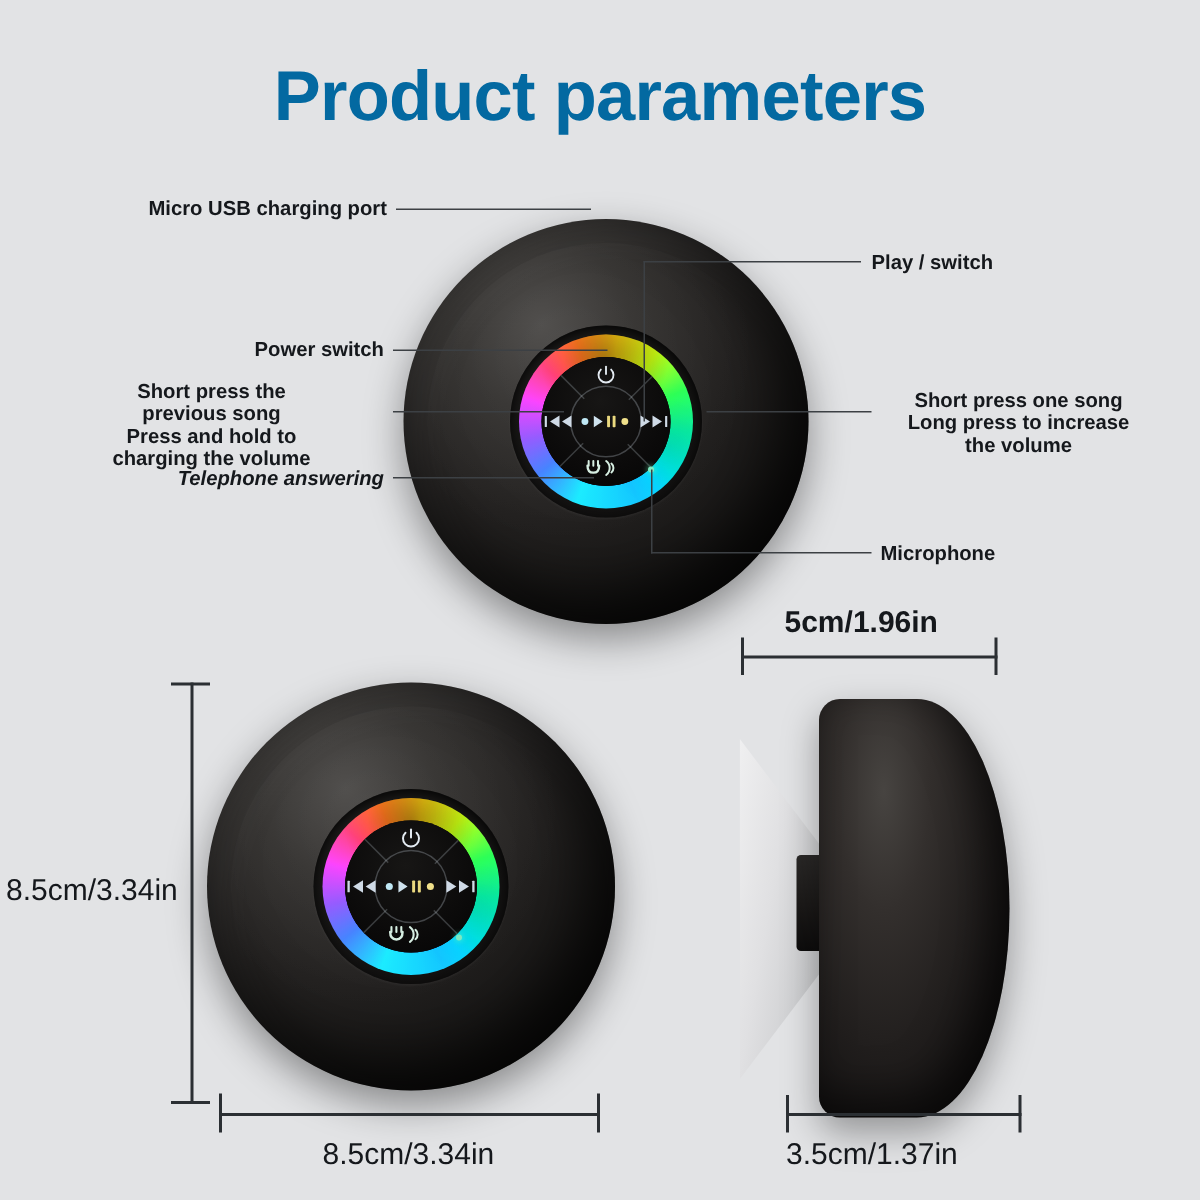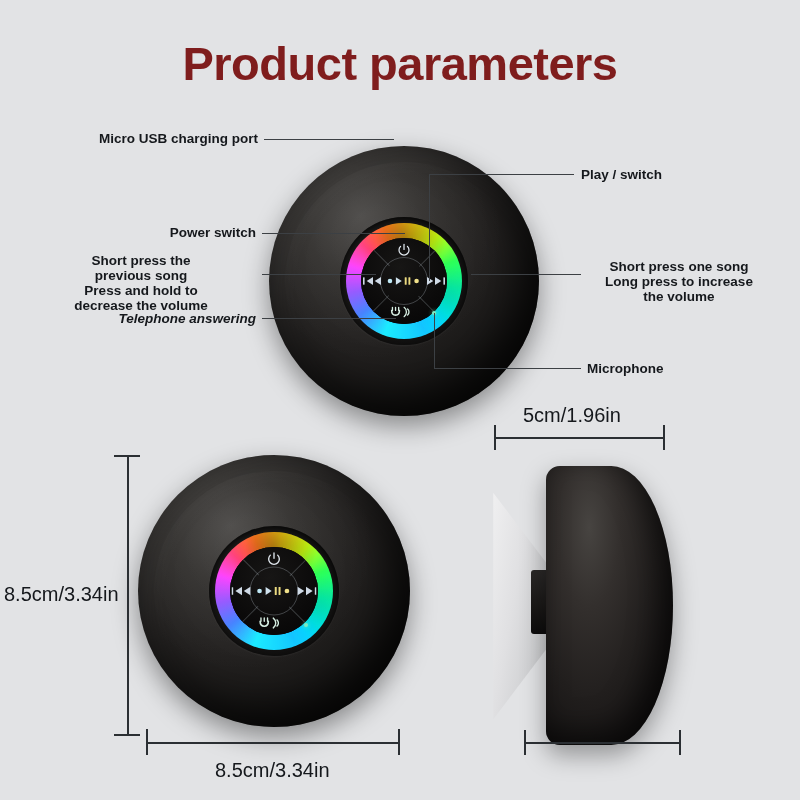--- a/index.html
+++ b/index.html
@@ -11,21 +11,21 @@
     position:relative;
   }
   #stage{position:absolute;left:0;top:0;width:800px;height:800px;}
 
   
   .title{
     position:absolute;left:0;top:36px;width:800px;
     text-align:center;
     font-size:47px;
     font-weight:bold;
-    color:#7f1d1d;
+    color:#0369a1;
     letter-spacing:-0.5px;
   }
 
   
   .label{
     position:absolute;
     font-size:13.5px;
     font-weight:bold;
     color:#15181c;
     line-height:15px;
@@ -244,21 +244,21 @@
   <div class="lead v" style="left:434px;top:313px;height:56px;"></div>
   <div class="lead h" style="left:434px;top:368px;width:147px;"></div>
 
   <div class="label r" style="left:30px;top:131px;width:228px;">Micro USB charging port</div>
 
   <div class="label r" style="left:30px;top:225px;width:226px;">Power switch</div>
 
   <div class="label c" style="left:25px;top:253px;width:232px;">Short press the
 previous song
 Press and hold to
-decrease the volume</div>
+charging the volume</div>
 
   <div class="label r" style="left:30px;top:311px;width:226px;font-style:italic;">Telephone answering</div>
 
   <div class="label l" style="left:581px;top:167px;width:200px;">Play / switch</div>
 
   <div class="label c" style="left:581px;top:259px;width:196px;">Short press one song
 Long press to increase
 the volume</div>
 
   <div class="label l" style="left:587px;top:361px;width:190px;">Microphone</div>
@@ -341,19 +341,20 @@
               clip-path:polygon(2% 2%, 100% 36%, 100% 64%, 2% 98%);"></div>
 
   <div class="stem" style="left:531px;top:570px;width:28px;height:64px;"></div>
 
   <div class="sidebody" style="left:546px;top:466px;width:127px;height:279px;
               border-radius:14px 62px 62px 14px / 14px 140px 140px 14px;"></div>
 
   <div class="dimline h" style="left:494px;top:437px;width:171px;"></div>
   <div class="dimcap" style="left:494px;top:425px;width:2px;height:25px;"></div>
   <div class="dimcap" style="left:663px;top:425px;width:2px;height:25px;"></div>
-  <div class="dimtext" style="left:523px;top:404px;">5cm/1.96in</div>
+  <div class="dimtext" style="left:523px;top:404px;font-weight:bold;">5cm/1.96in</div>
 
   <div class="dimline h" style="left:524px;top:742px;width:157px;"></div>
   <div class="dimcap" style="left:524px;top:730px;width:2px;height:25px;"></div>
   <div class="dimcap" style="left:679px;top:730px;width:2px;height:25px;"></div>
+  <div class="dimtext" style="left:524px;top:759px;">3.5cm/1.37in</div>
 
 </div>
 
 </body></html>

